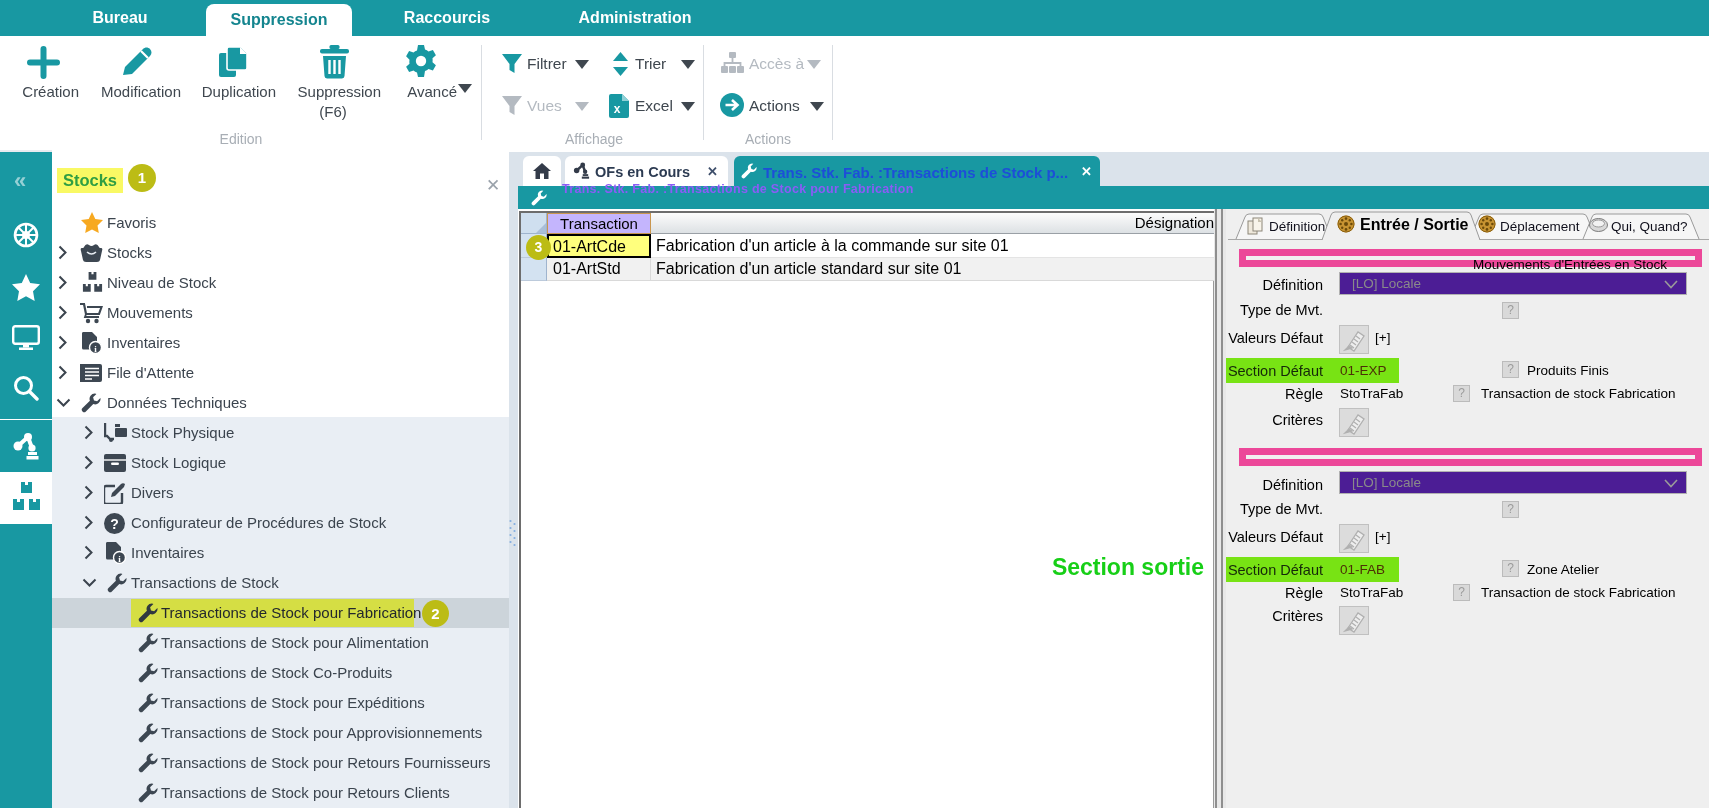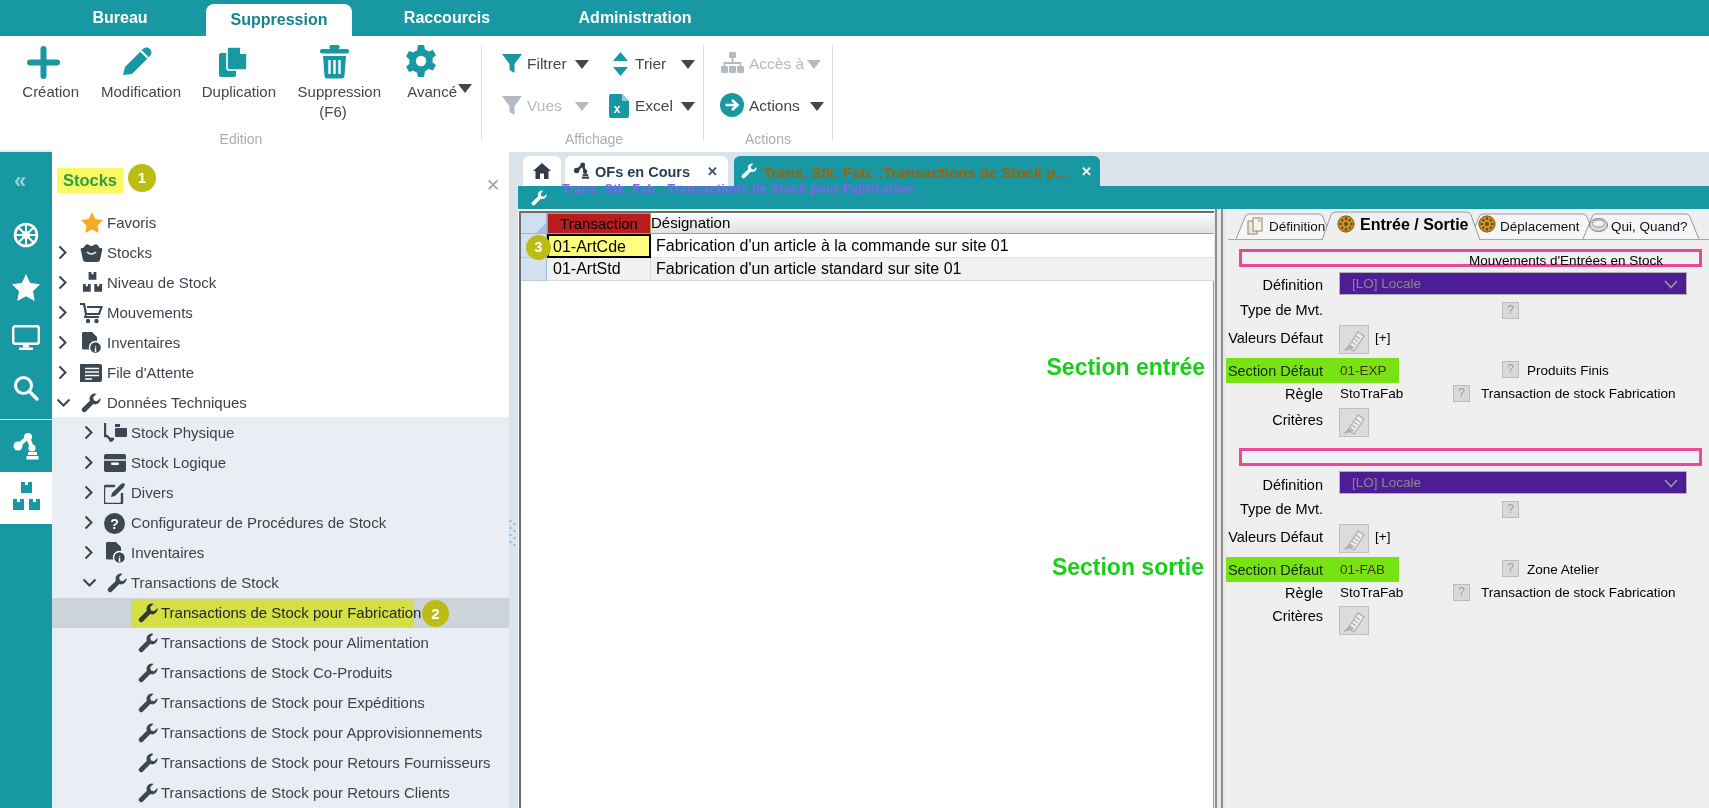--- a/index.html
+++ b/index.html
@@ -34,21 +34,21 @@
   
   #gapcol { left:509px; top:152px; width:9px; height:656px; background:#dbe3eb; }
   #tabstrip { left:509px; top:152px; width:1200px; height:34px; background:#dbe3eb; }
   #crumb { left:518px; top:186px; width:1191px; height:23px; background:#1898a2; }
   #tablearea { left:519px; top:211px; width:695px; height:597px; background:#fff;
     border-left:2px solid #6d6d6d; border-right:1px solid #9a9a9a; }
   
   #rpanel { left:1226px; top:209px; width:483px; height:599px; background:#efefef; }
   .wlabel { font-size:14.5px; color:#000; text-align:right; height:18px; line-height:18px; }
   .wval { font-size:13.5px; color:#000; height:18px; line-height:18px; }
-  .gbar { left:1239px; width:463px; height:18px; background:#f1f1f1; border:3px solid #ec4899;
+  .gbar { left:1239px; width:463px; height:18px; background:#f1f1f1; border:7px solid #ec4899;
     font-size:13.5px; color:#000; }
   .combo { left:1339px; width:348px; height:23px; background:#4c1d95; border:1px solid #b1b1b1;
     font-size:13.5px; color:#8a8a8a; line-height:21px; padding-left:12px; }
   .qbtn { width:17px; height:17px; background:#d9d9d9; border:1px solid #bbbbbb;
     font-size:12px; color:#9b9b9b; text-align:center; line-height:15px; }
   .cbtn { width:30px; height:29px; background:#dcdcdc; border:1px solid #c0c0c0; }
   .annot { font-size:23px; font-weight:bold; color:#17cf17; text-align:right; }
   .badge { border-radius:50%; background:#bcbc15; color:#fff; font-weight:bold;
     text-align:center; }
 </style>
@@ -397,44 +397,43 @@
         <path d="M6 14 L16 5 L20 16" stroke="#333b49" stroke-width="4" fill="none"></path>
         <rect x="16" y="20" width="9" height="3" fill="#333b49"></rect>
         <rect x="14.5" y="24" width="12" height="3.5" fill="#333b49"></rect>
       </svg>
     <div class="abs" style="left:595px; top:164px; font-size:14.5px; font-weight:bold; color:#2c3b52;">OFs en Cours</div>
     <div class="abs" style="left:707px; top:164px; font-size:13px; font-weight:bold; color:#3e4f6b;">✕</div>
     <div class="abs" style="left:734px; top:156px; width:366px; height:30px; background:#1898a2; border-radius:6px 6px 0 0;"></div>
     <svg class="abs" style="left:741px; top:163px;" width="16" height="16" viewBox="0 0 20 20">
         <path d="M14 0.5 a5.3 5.3 0 0 0 -5.1 7.2 L1.5 15.1 a2.4 2.4 0 1 0 3.4 3.4 L12.3 11 A5.3 5.3 0 0 0 19.4 5 l-3.3 3.3 L13 7.4 L12.1 4.3 L15.4 1 A5.3 5.3 0 0 0 14 0.5 Z" fill="#fff"></path>
       </svg>
-    <div class="abs" style="left:763px; top:164px; font-size:15px; font-weight:bold; color:#a16207;">Trans. Stk. Fab. :Transactions de Stock p...</div>
+    <div class="abs" style="left:763px; top:164px; font-size:15px; font-weight:bold; color:#1d4ed8;">Trans. Stk. Fab. :Transactions de Stock p...</div>
     <div class="abs" style="left:1081px; top:164px; font-size:13px; font-weight:bold; color:#fff;">✕</div>
 
     <svg class="abs" style="left:531px; top:190px;" width="16" height="16" viewBox="0 0 20 20">
         <path d="M14 0.5 a5.3 5.3 0 0 0 -5.1 7.2 L1.5 15.1 a2.4 2.4 0 1 0 3.4 3.4 L12.3 11 A5.3 5.3 0 0 0 19.4 5 l-3.3 3.3 L13 7.4 L12.1 4.3 L15.4 1 A5.3 5.3 0 0 0 14 0.5 Z" fill="#fff"></path>
       </svg>
     <div class="abs" style="left:562px; top:182px; font-size:12.5px; font-weight:bold; color:#8b5cf6; letter-spacing:0.3px;">Trans. Stk. Fab. :Transactions de Stock pour Fabrication</div>
 
     <div class="abs" style="left:521px; top:211px; width:693px; height:2px; background:#6d6d6d;"></div>
     <div class="abs" style="left:521px; top:213px; width:26px; height:21px; background:#cfdfef; border-right:1px solid #9fb4ce; border-bottom:1px solid #9fb4ce;"></div>
     <svg class="abs" style="left:536px; top:223px;" width="10" height="10" viewBox="0 0 10 10">
         <path d="M10 0 V10 H0 Z" fill="#a9bed8"></path>
       </svg>
-    <div class="abs" style="left:547px; top:213px; width:104px; height:21px; background:#b91c1c; border:1px solid #c9964f; font-size:15px; color:#000; text-align:center; line-height:20px;">Transaction</div>
-    <div class="abs" style="left:651px; top:213px; width:563px; height:21px; background:linear-gradient(#fcfcfc,#dde1e4); border-bottom:1px solid #9aa0a6; font-size:15px; color:#000; text-align:left; line-height:20px;">Désignation</div>
+    <div class="abs" style="left:547px; top:213px; width:104px; height:21px; background:#c4b5fd; border:1px solid #c9964f; font-size:15px; color:#000; text-align:center; line-height:20px;">Transaction</div>
+    <div class="abs" style="left:651px; top:213px; width:563px; height:21px; background:linear-gradient(#fcfcfc,#dde1e4); border-bottom:1px solid #9aa0a6; font-size:15px; color:#000; text-align:right; line-height:20px;">Désignation</div>
     <div class="abs" style="left:521px; top:234px; width:26px; height:24px; background:#d3e2f1; border-right:1px solid #9fb4ce; border-bottom:1px solid #bccadb;"></div>
     <div class="abs" style="left:547px; top:234px; width:104px; height:24px; background:#ffff7d; border:2px solid #000; font-size:16px; color:#000; line-height:21px; padding-left:4px;">01-ArtCde</div>
     <div class="abs" style="left:651px; top:234px; width:563px; height:24px; background:#fff; border-bottom:1px solid #e4e4e4; font-size:16px; color:#000; line-height:23px; padding-left:5px;">Fabrication d'un article à la commande sur site 01</div>
     <div class="abs" style="left:521px; top:258px; width:26px; height:23px; background:#d3e2f1; border-right:1px solid #9fb4ce; border-bottom:1px solid #bccadb;"></div>
     <div class="abs" style="left:547px; top:258px; width:104px; height:23px; background:#f1f1f1; border-right:1px solid #d9d9d9; border-bottom:1px solid #d9d9d9; font-size:16px; color:#000; line-height:22px; padding-left:6px;">01-ArtStd</div>
     <div class="abs" style="left:651px; top:258px; width:563px; height:23px; background:#f1f1f1; border-bottom:1px solid #d9d9d9; font-size:16px; color:#000; line-height:22px; padding-left:5px;">Fabrication d'un article standard sur site 01</div>
     <div class="abs badge" style="left:526px; top:235px; width:25px; height:25px; line-height:25px; font-size:14px;">3</div>
   </div>
-  <div class="abs annot" style="left:1000px; top:354px; width:205px;">Section entrée</div>
   <div class="abs annot" style="left:1000px; top:554px; width:204px;">Section sortie</div>
 
   <div class="abs" style="left:1214px; top:209px; width:12px; height:599px; background:#e8e8e8;"></div>
   <div class="abs" style="left:1215px; top:209px; width:2px; height:599px; background:#8f8f8f;"></div>
   <div class="abs" style="left:1221px; top:209px; width:2px; height:599px; background:#8f8f8f;"></div>
 
   <div class="abs" id="rpanel"></div>
   <div class="abs" id="rpanel-items" style="left:0; top:0;">
 
     <svg class="abs" style="left:1228px; top:209px;" width="481" height="33" viewBox="0 0 481 33">

